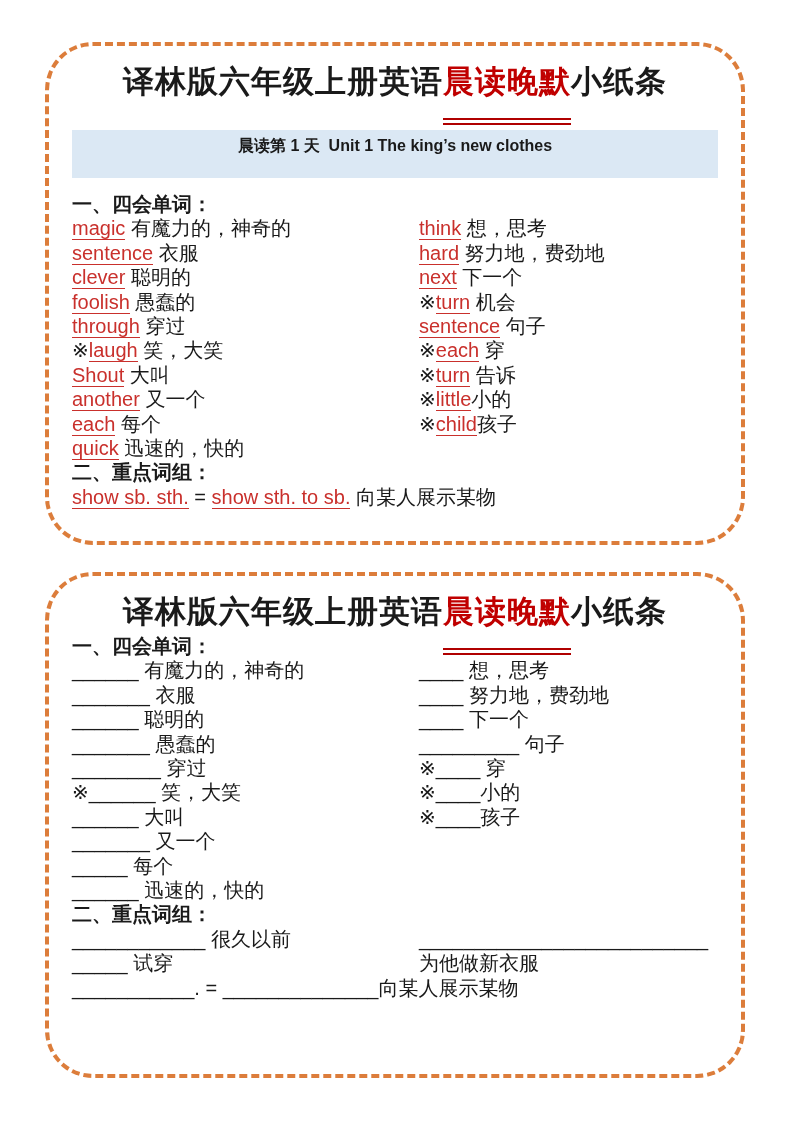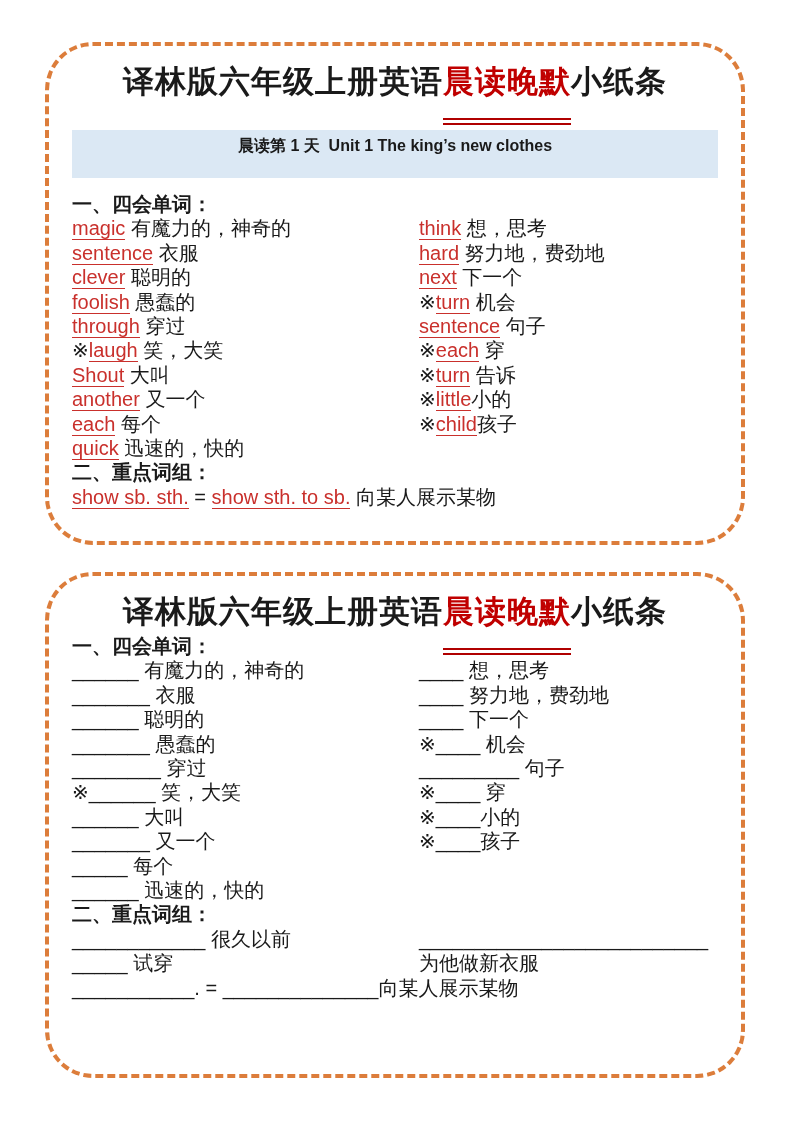--- a/index.html
+++ b/index.html
@@ -106,21 +106,20 @@
             <div class="row"><span class="star">※</span><span class="blank">______</span><span class="txt"> 笑，大笑</span></div>
             <div class="row"><span class="blank">______</span><span class="txt"> 大叫</span></div>
             <div class="row"><span class="blank">_______</span><span class="txt"> 又一个</span></div>
             <div class="row"><span class="blank">_____</span><span class="txt"> 每个</span></div>
             <div class="row"><span class="blank">______</span><span class="txt"> 迅速的，快的</span></div>
           </div>
         <div class="col right" id="c2-words-right">
             <div class="row"><span class="blank">____</span><span class="txt"> 想，思考</span></div>
             <div class="row"><span class="blank">____</span><span class="txt"> 努力地，费劲地</span></div>
             <div class="row"><span class="blank">____</span><span class="txt"> 下一个</span></div>
-            <div class="row"><span class="star">※</span><span class="blank">____</span><span class="txt"> 机会</span></div>
             <div class="row"><span class="blank">_________</span><span class="txt"> 句子</span></div>
             <div class="row"><span class="star">※</span><span class="blank">____</span><span class="txt"> 穿</span></div>
             <div class="row"><span class="star">※</span><span class="blank">____</span><span class="txt">小的</span></div>
             <div class="row"><span class="star">※</span><span class="blank">____</span><span class="txt">孩子</span></div>
           </div>
       </div>
       <div class="section-label">二、重点词组：</div>
       <div class="cols">
         <div class="col left" id="c2-phrases-left">
             <div class="row"><span class="blank">____________</span><span class="txt"> 很久以前</span></div>

